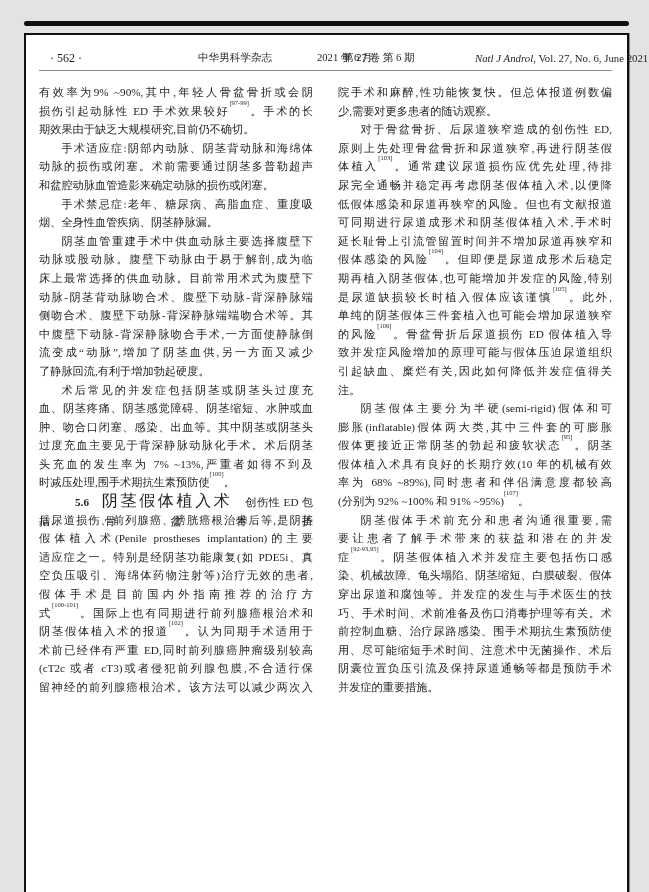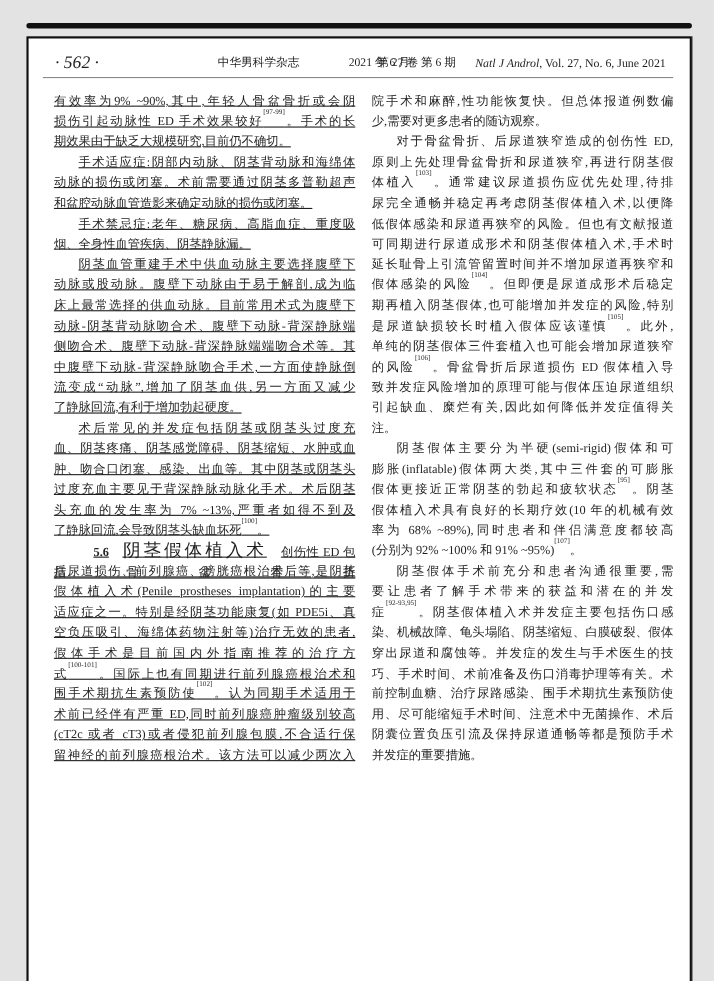--- a/index.html
+++ b/index.html
@@ -12,34 +12,34 @@
   .topbar {
     position: absolute; left: 24px; top: 21px; width: 605px; height: 5px;
     background: #111; border-radius: 3px;
   }
   .page {
     position: absolute; left: 24px; top: 33px; width: 605px; height: 880px;
     box-sizing: border-box; border: 2px solid #111; background: #fff;
     box-shadow: 1px 0 0 #8a8a8a;
   }
   .hdr { position: absolute; top: 16px; font-size: 10.6px; line-height: 14px; white-space: nowrap; }
-  .hdr-num { left: 24px; font-size: 16px; font-style: italic; }
+  .hdr-num { left: 24px; font-size: 12px; }
   .hdr-jcn { left: 172px; }
   .hdr-date { left: 255px; margin-left: 36px; }
   .hdr-issue { left: 317px; }
   .hdr-en { left: 406px; font-size: 10.8px; }
-  .hdr-en i { font-style: italic; }
+  .hdr-en i { font-style: italic; margin-left: 43px; }
   .rule { position: absolute; left: 13px; right: 15px; top: 35px; height: 1px; background: #8a8a8a; }
 
   .col {
     position: absolute; top: 48px; width: 274px;
     font-size: 11.2px; line-height: 18.6px;
     font-feature-settings: "halt" 1;
   }
-  .col.left { left: 23px; text-decoration: underline; }
+  .col.left { left: 13px; }
   .col.right { left: 312px; }
   .ln {
     height: 18.6px;
     text-align: justify;
     text-align-last: justify;
     text-justify: inter-character;
   }
   .ln.end { text-align-last: left; }
   .ln.ind { text-indent: 2em; }
   sup {
@@ -78,29 +78,29 @@
     <div class="ln">动脉-阴茎背动脉吻合术、腹壁下动脉-背深静脉端</div>
     <div class="ln">侧吻合术、腹壁下动脉-背深静脉端端吻合术等。其</div>
     <div class="ln">中腹壁下动脉-背深静脉吻合手术,一方面使静脉倒</div>
     <div class="ln">流变成“动脉”,增加了阴茎血供,另一方面又减少</div>
     <div class="ln end">了静脉回流,有利于增加勃起硬度。</div>
     <div class="ln ind">术后常见的并发症包括阴茎或阴茎头过度充</div>
     <div class="ln">血、阴茎疼痛、阴茎感觉障碍、阴茎缩短、水肿或血</div>
     <div class="ln">肿、吻合口闭塞、感染、出血等。其中阴茎或阴茎头</div>
     <div class="ln">过度充血主要见于背深静脉动脉化手术。术后阴茎</div>
     <div class="ln">头充血的发生率为 7% ~13%,严重者如得不到及</div>
-    <div class="ln end"><span>了静脉回流,会导致阴茎头缺血坏死</span><sup>[100]</sup><span>。</span></div>
+    <div class="ln end"><span>时减压处理,围手术期抗生素预防使</span><sup>[100]</sup><span>。</span></div>
     <div class="ln"><b class="secnum">5.6</b><span class="sectitle">阴茎假体植入术</span><span>创伤性 ED 包括骨盆骨折</span></div>
     <div class="ln">后尿道损伤、前列腺癌、膀胱癌根治术后等,是阴茎</div>
     <div class="ln">假体植入术(Penile prostheses implantation)的主要</div>
     <div class="ln">适应症之一。特别是经阴茎功能康复(如 PDE5i、真</div>
     <div class="ln">空负压吸引、海绵体药物注射等)治疗无效的患者,</div>
     <div class="ln">假体手术是目前国内外指南推荐的治疗方</div>
     <div class="ln"><span>式</span><sup>[100-101]</sup><span>。国际上也有同期进行前列腺癌根治术和</span></div>
-    <div class="ln"><span>围手术期抗生素预防使</span><sup>[102]</sup><span>。认为同期手术适用于</span></div>
+    <div class="ln"><span>阴茎假体植入术的报道</span><sup>[102]</sup><span>。认为同期手术适用于</span></div>
     <div class="ln">术前已经伴有严重 ED,同时前列腺癌肿瘤级别较高</div>
     <div class="ln">(cT2c 或者 cT3)或者侵犯前列腺包膜,不合适行保</div>
     <div class="ln">留神经的前列腺癌根治术。该方法可以减少两次入</div>
   </div>
 
   <div class="col right">
     <div class="ln">院手术和麻醉,性功能恢复快。但总体报道例数偏</div>
     <div class="ln end">少,需要对更多患者的随访观察。</div>
     <div class="ln ind">对于骨盆骨折、后尿道狭窄造成的创伤性 ED,</div>
     <div class="ln">原则上先处理骨盆骨折和尿道狭窄,再进行阴茎假</div>

